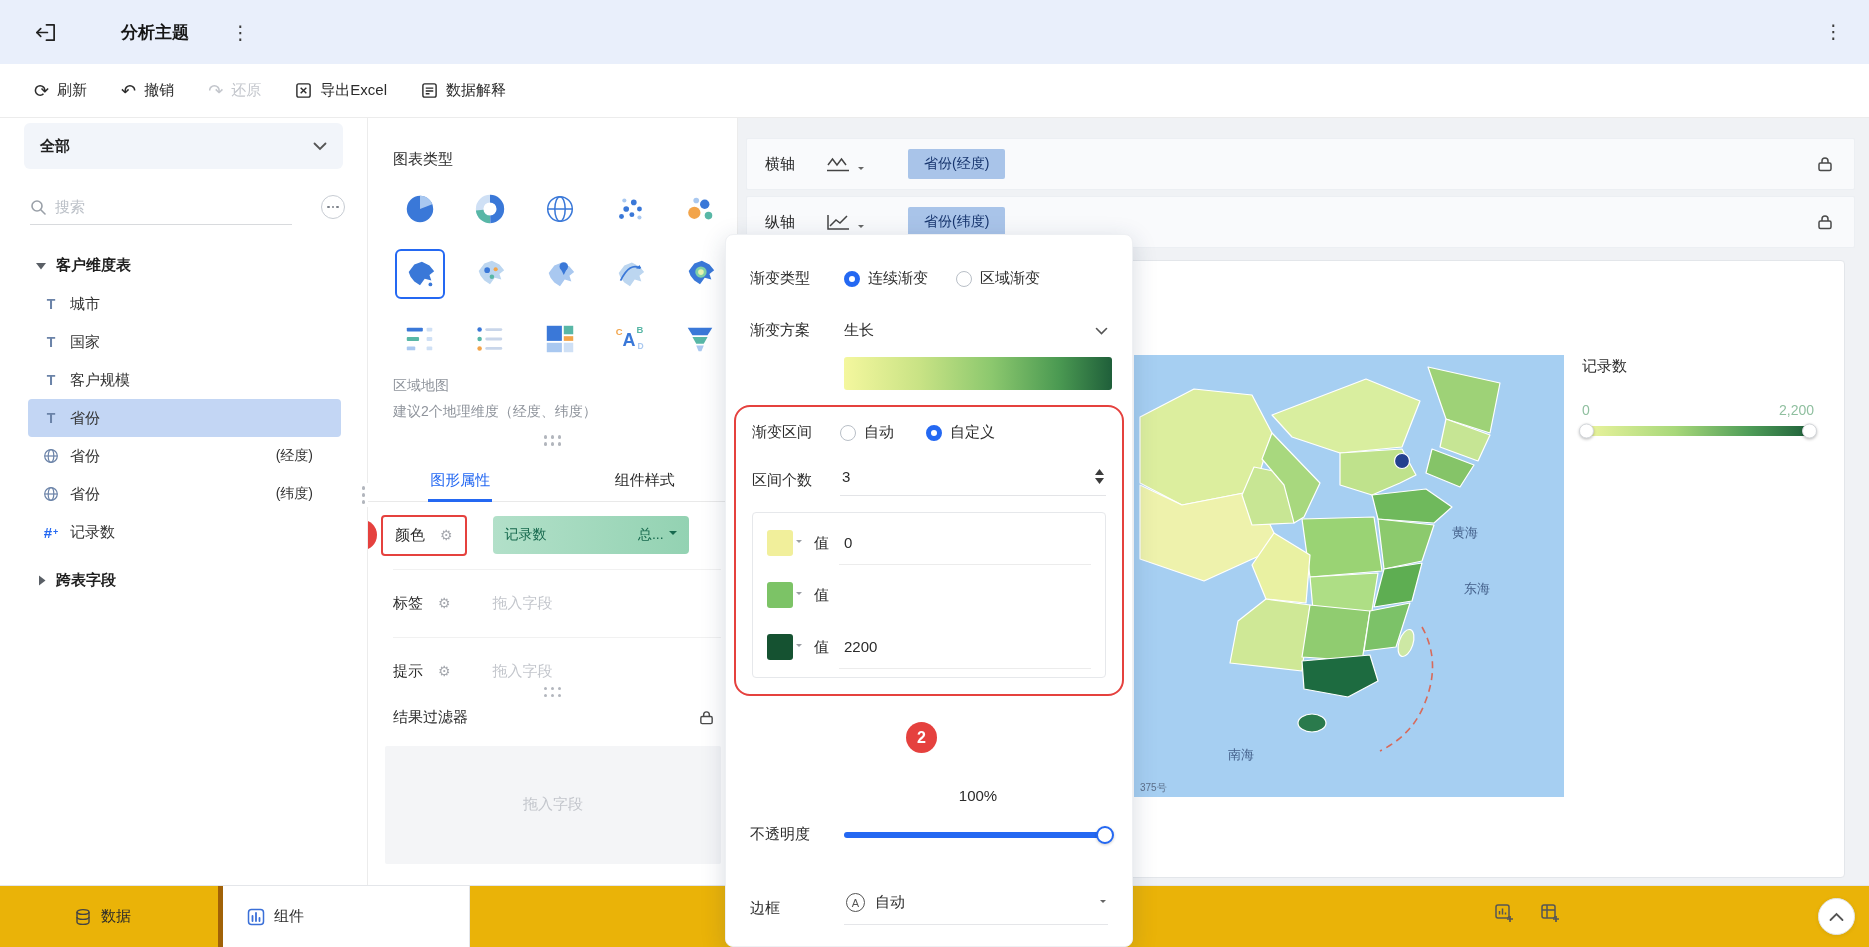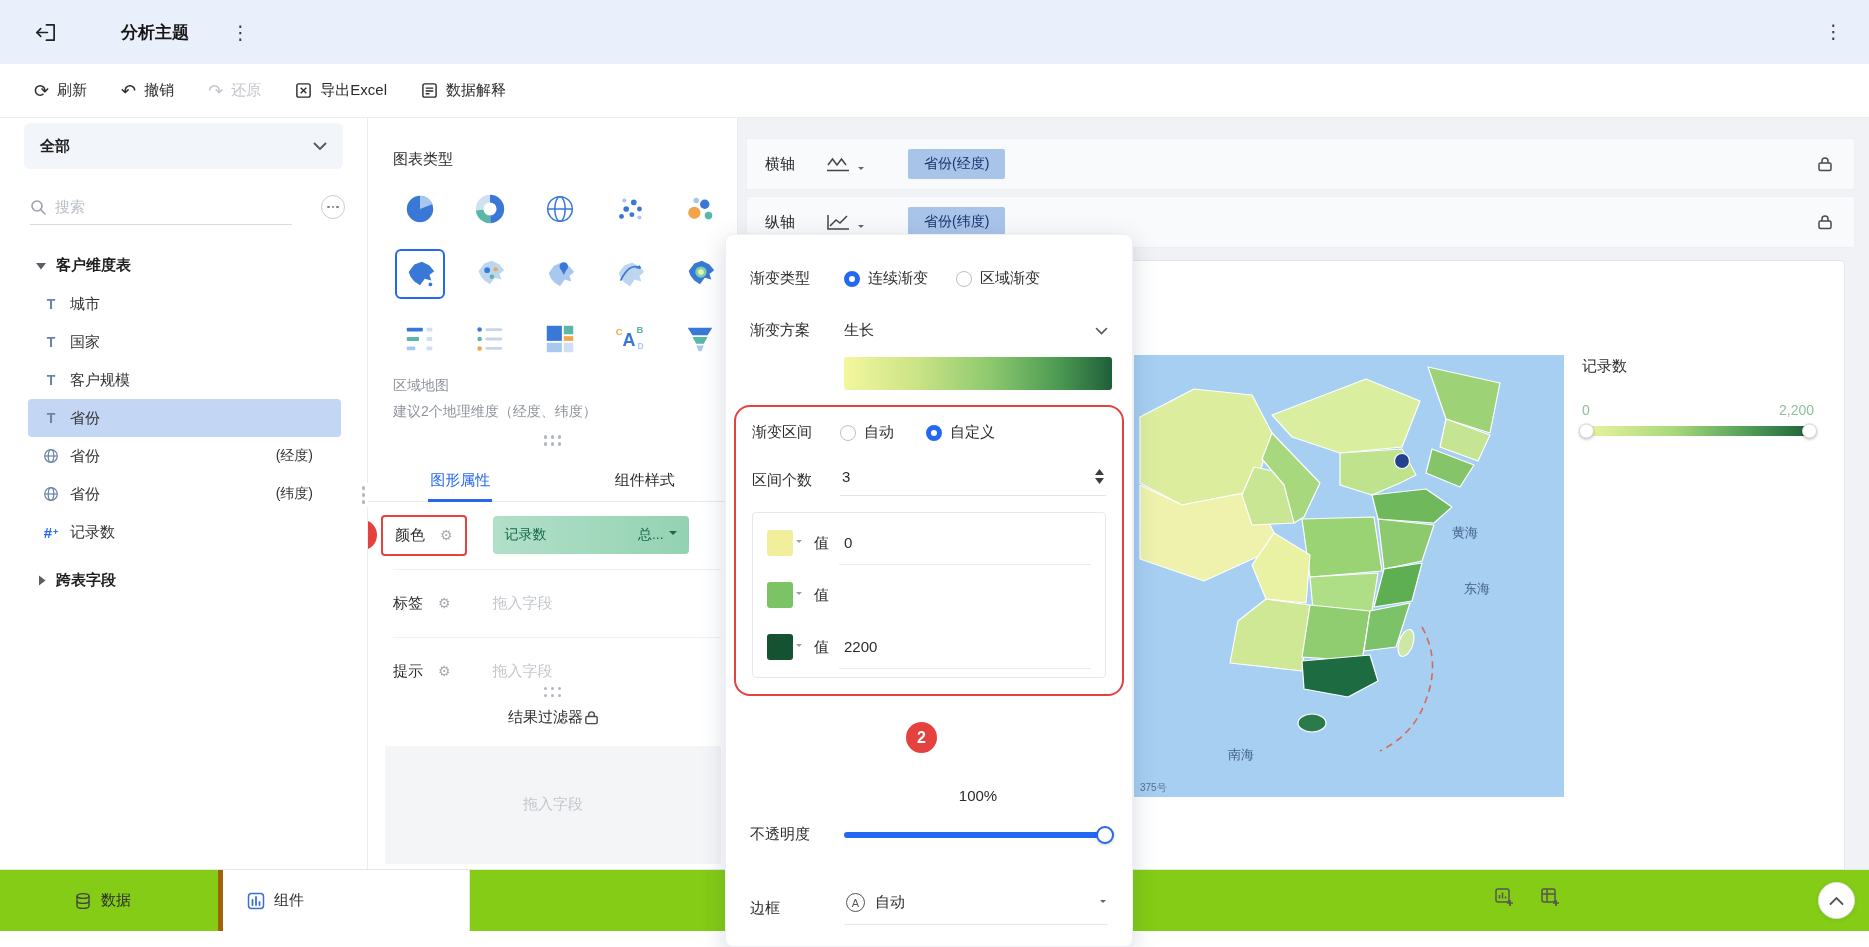--- a/index.html
+++ b/index.html
@@ -61,21 +61,21 @@
   .cfg-tab.active{color:#2468f2}
   .cfg-tab.active:after{content:"";position:absolute;bottom:-1px;left:50%;transform:translateX(-50%);width:64px;height:3px;background:#2468f2}
   .prop-rows{height:190px;overflow:hidden}
   .prop-row{display:flex;align-items:center;height:68px;margin:0 16px 0 25px;border-bottom:1px solid #f1f1f1;position:relative}
   .label-chip{display:flex;align-items:center;gap:15px;font-size:15px;color:#2b2b2b}
   .label-chip .gear{font-size:14px;color:#a6a9af}
   .red-outline{border:2px solid #e5413e;border-radius:4px;padding:9px 12px;margin-left:-12px}
   .field-pill{margin-left:26px;width:196px;height:38px;border-radius:4px;background:linear-gradient(90deg,#b2e0c9,#93d2b2);display:flex;align-items:center;justify-content:space-between;padding:0 12px;font-size:14px;color:#17694e;cursor:pointer}
   .field-pill .caret{border-top-color:#17694e}
   .drop-hint{margin-left:42px;font-size:15px;color:#c3c6cc}
-  .filter-head{position:relative;height:52px;display:flex;align-items:center;justify-content:center;padding:0 22px 0 25px;background:#fff}
+  .filter-head{position:relative;height:52px;display:flex;align-items:center;justify-content:space-between;padding:0 22px 0 25px;background:#fff}
   .filter-head .dots-h{position:absolute;top:-5px;left:50%;transform:translateX(-50%)}
   .filter-title{font-size:15px;color:#2b2b2b}
   .drop-area{margin:2px 16px 0 17px;height:118px;background:#f4f5f7;border-radius:2px;display:flex;align-items:center;justify-content:center;font-size:15px;color:#c3c6cc}
   .badge{position:absolute;width:31px;height:31px;border-radius:50%;background:#e5413e;color:#fff;font-size:16px;font-weight:bold;display:flex;align-items:center;justify-content:center;z-index:60}
   .badge.one{left:-47px;top:50%;transform:translateY(-50%)}
   .badge.two{left:906px;top:722px}
 
   
   .canvas{position:absolute;left:738px;top:118px;right:0;bottom:62px;background:#f0f2f5}
   .axis-row{position:absolute;left:8px;right:14px;height:52px;background:#f9fafc;border:1px solid #ecEFF3;border:1px solid #eceff3;border-radius:2px;display:flex;align-items:center}
@@ -88,21 +88,21 @@
   .map-card{position:absolute;left:8px;top:142px;right:24px;bottom:7px;background:#fff;border:1px solid #e3e6ea;border-radius:4px}
   .map-wrap{position:absolute;left:387px;top:94px;width:430px;height:442px;cursor:grab}
   .legend{position:absolute;right:30px;top:96px;width:232px}
   .legend-title{font-size:15px;color:#2b2b2b}
   .legend-vals{display:flex;justify-content:space-between;margin-top:26px;font-size:14px;color:#8fbf9f}
   .legend-bar{position:relative;margin-top:8px;height:10px;border-radius:5px;background:linear-gradient(90deg,#eef59f,#a8d87a 40%,#4f9d58 72%,#1c5c38)}
   .legend-handle{position:absolute;top:50%;transform:translateY(-50%);width:15px;height:15px;border-radius:50%;background:#fff;border:1px solid #d4d7db;box-shadow:0 1px 3px rgba(0,0,0,.25);cursor:pointer}
   .legend-handle.l{left:-3px}.legend-handle.r{right:-3px}
 
   
-  .bottombar{position:absolute;left:0;right:0;bottom:16px;height:62px;background:#84cc16;border-top:1px solid #e4e6ea;z-index:8}
+  .bottombar{position:absolute;left:0;right:0;bottom:0;height:62px;background:#eab308;border-top:1px solid #e4e6ea;z-index:8}
   .btab{position:absolute;top:0;bottom:0;display:flex;align-items:center;gap:9px;font-size:15px;color:#2b2b2b;cursor:pointer}
   .btab.data{left:74px}
   .btab.component{left:218px;width:252px;background:#fff;border-left:5px solid #a16207;border-right:1px solid #e4e6ea;padding-left:24px}
   .addicon{position:absolute;top:17px;cursor:pointer}
   .addicon.a1{left:1494px}.addicon.a2{left:1540px}
   .collapse-circle{position:absolute;left:1818px;top:12px;width:37px;height:37px;border-radius:50%;background:#fff;border:1px solid #e2e4e8;box-shadow:0 1px 4px rgba(0,0,0,.08);display:flex;align-items:center;justify-content:center;cursor:pointer}
 
   
   .popup{position:absolute;left:725px;top:234px;width:408px;height:713px;background:#fff;border:1px solid #eef0f3;border-radius:8px;box-shadow:0 6px 24px rgba(31,56,88,.18);z-index:50}
   .p-row{position:absolute;left:24px;right:24px;display:flex;align-items:center}

